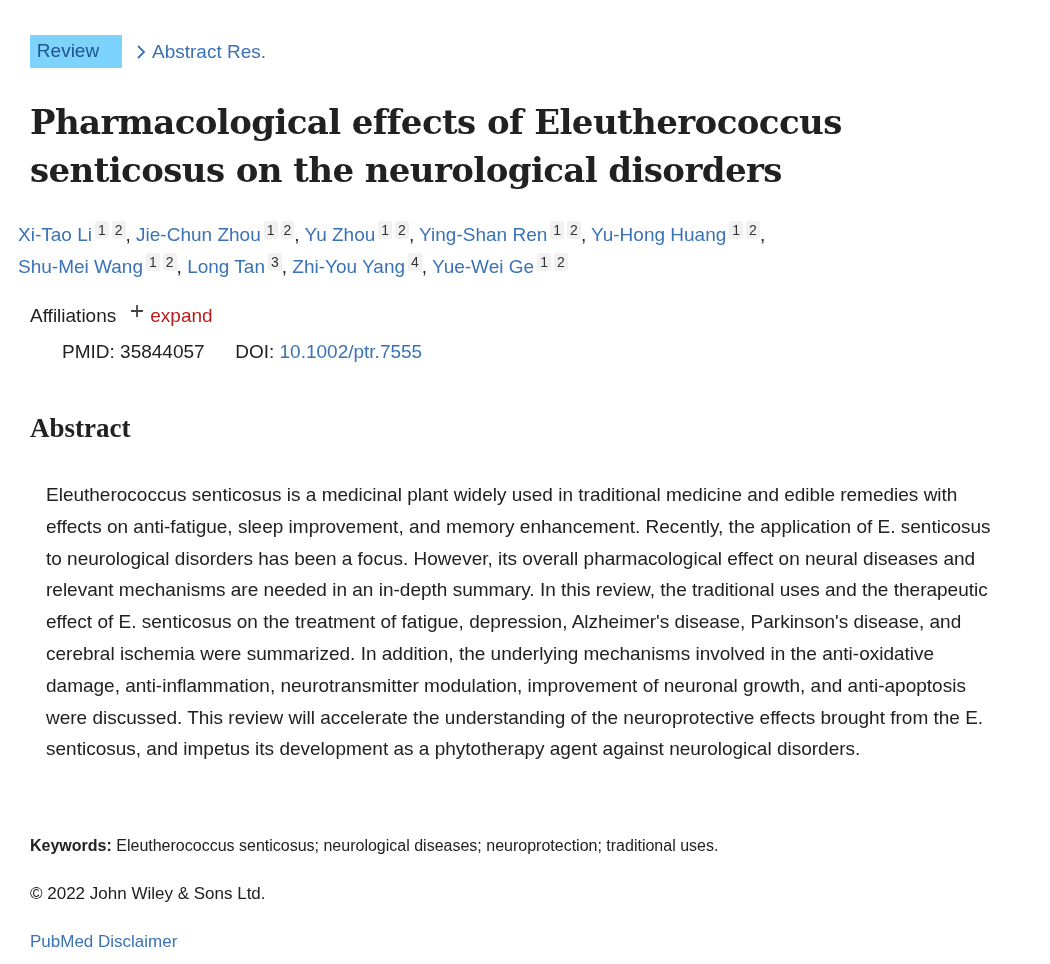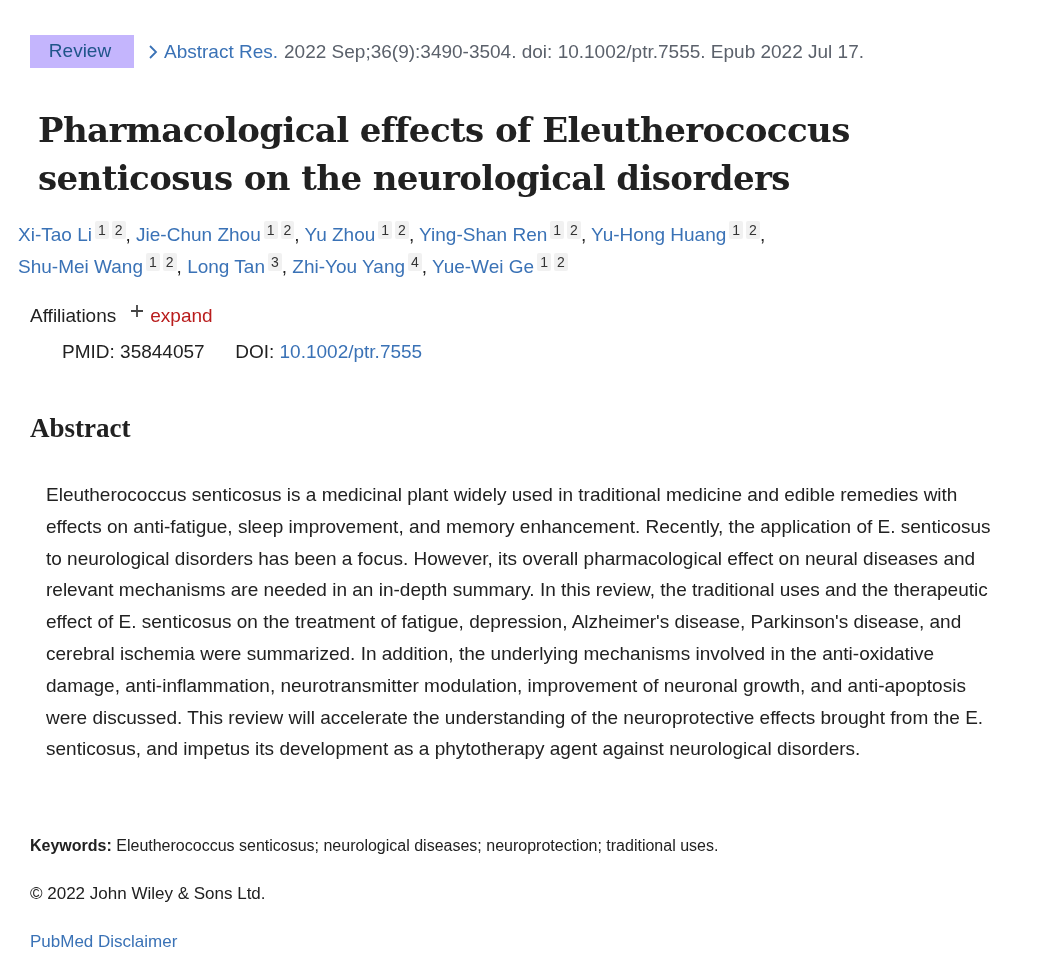--- a/index.html
+++ b/index.html
@@ -22,23 +22,23 @@
     .header-row {
       position: absolute;
       top: 35px;
       left: 30px;
       display: flex;
       align-items: center;
       font-size: 19px;
       white-space: nowrap;
     }
     .badge {
-      background: #c4b5fd;
+      background: #7dd3fc;
       color: #20558a;
-      padding: 5px 20px 6px 16px;
+      padding: 5px 20px 6px 4px;
       width: 68px;
       text-align: center;
       font-size: 19px;
       line-height: 22px;
     }
     .chev {
       color: #3a72b6;
       margin-left: 14px;
       margin-right: 6px;
       display: inline-flex;
@@ -49,21 +49,21 @@
     }
     .citation {
       color: #5b616b;
       margin-left: 6px;
     }
     .title {
       position: absolute;
       top: 98px;
       left: 30px;
       width: 900px;
-      margin: 8px;
+      margin: 0;
       font-family: "DejaVu Serif", "Liberation Serif", serif;
       font-weight: bold;
       font-size: 34px;
       line-height: 48px;
       color: #212121;
       letter-spacing: -0.6px;
     }
     .authors {
       position: absolute;
       top: 219px;
@@ -171,21 +171,20 @@
 <div class="page">
 
   <div class="header-row">
     <span class="badge">Review</span>
     <span class="chev">
       <svg width="10" height="16" viewBox="0 0 10 16">
           <path d="M2 2 L8 8 L2 14" stroke="#3a72b6" stroke-width="1.8" fill="none"></path>
         </svg>
     </span>
     <a class="journal">Abstract Res.</a>
-    <span class="citation">2022 Sep;36(9):3490-3504. doi: 10.1002/ptr.7555. Epub 2022 Jul 17.</span>
   </div>
 
   <h1 class="title">Pharmacological effects of Eleutherococcus senticosus on the neurological disorders</h1>
 
   <div class="authors">
     <span class="author"><a>Xi-Tao Li</a><span class="sup">1</span><span class="sup">2</span></span>,
     <span class="author"><a>Jie-Chun Zhou</a><span class="sup">1</span><span class="sup">2</span></span>,
     <span class="author"><a>Yu Zhou</a><span class="sup">1</span><span class="sup">2</span></span>,
     <span class="author"><a>Ying-Shan Ren</a><span class="sup">1</span><span class="sup">2</span></span>,
     <span class="author"><a>Yu-Hong Huang</a><span class="sup">1</span><span class="sup">2</span></span>,<br>

